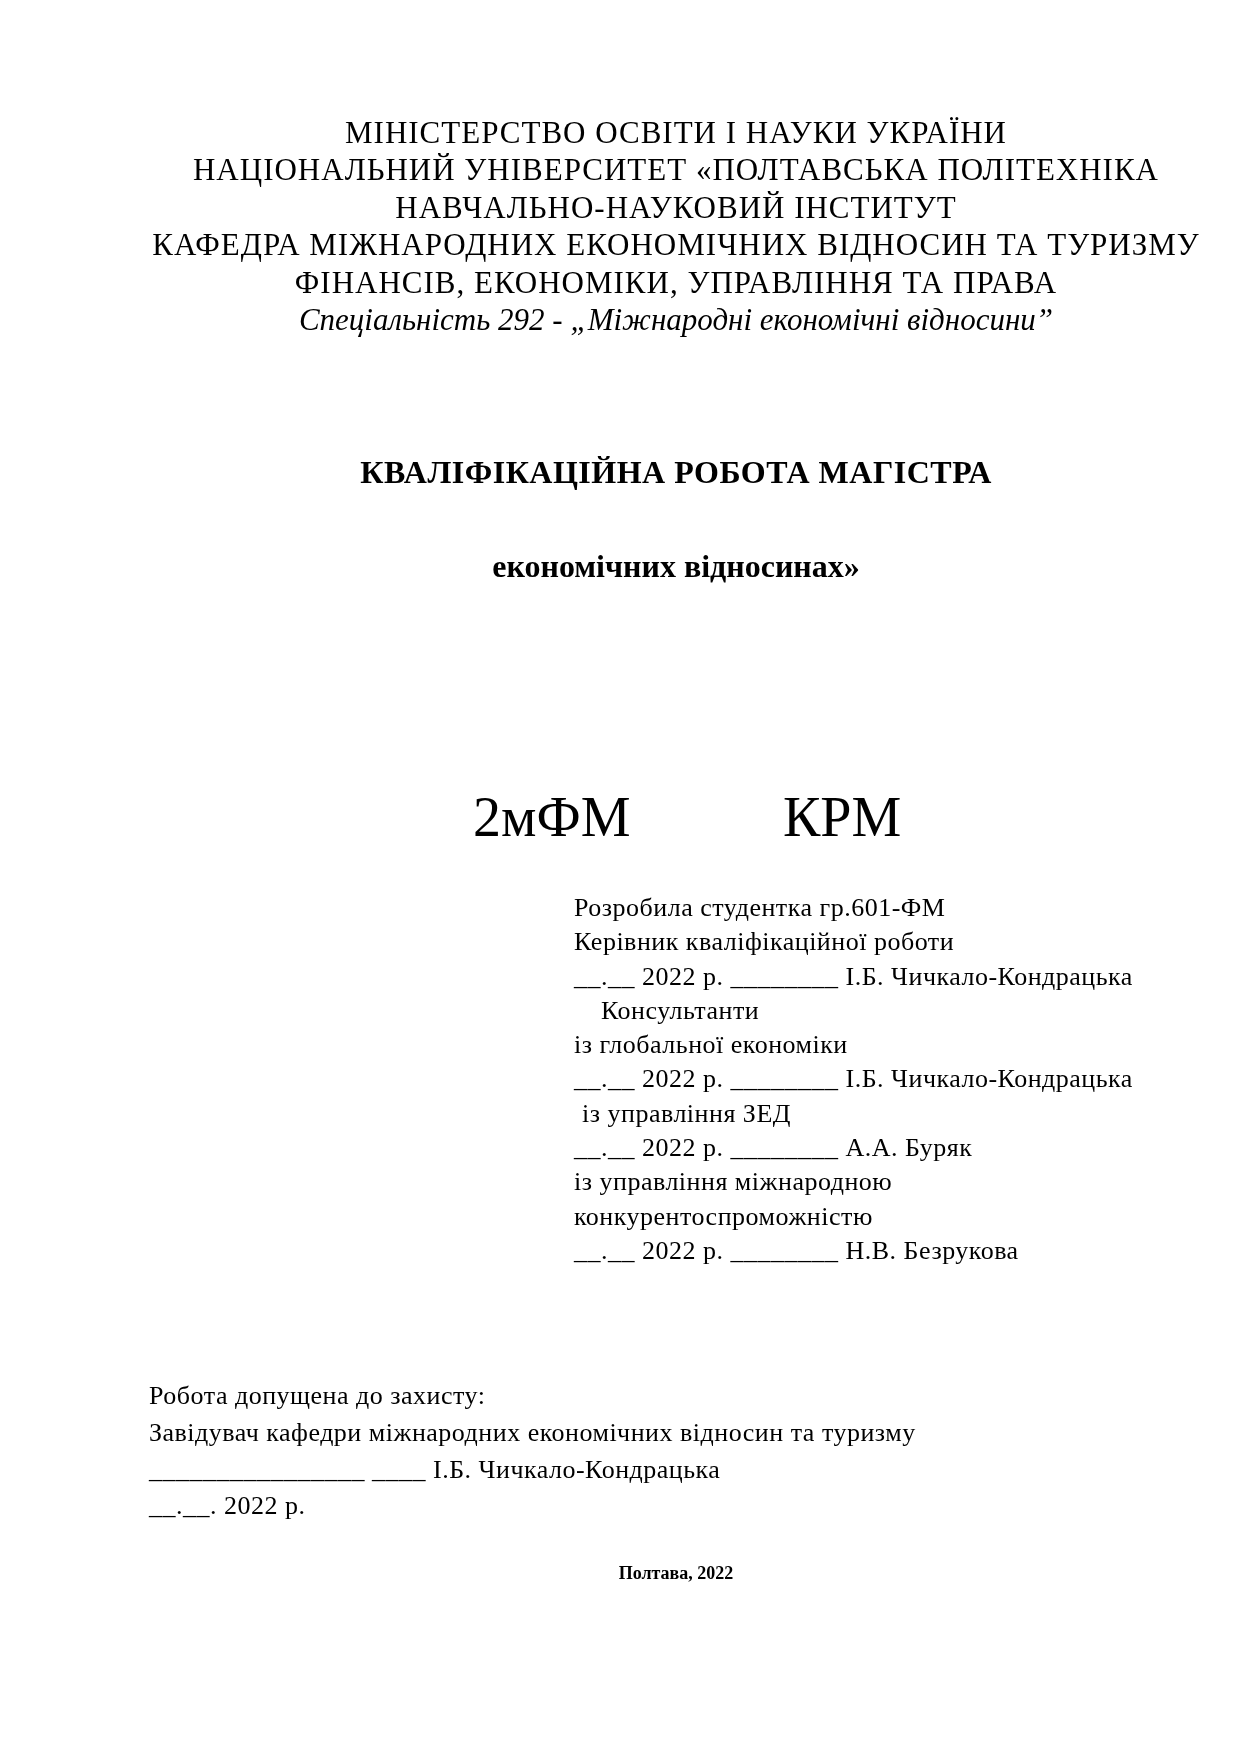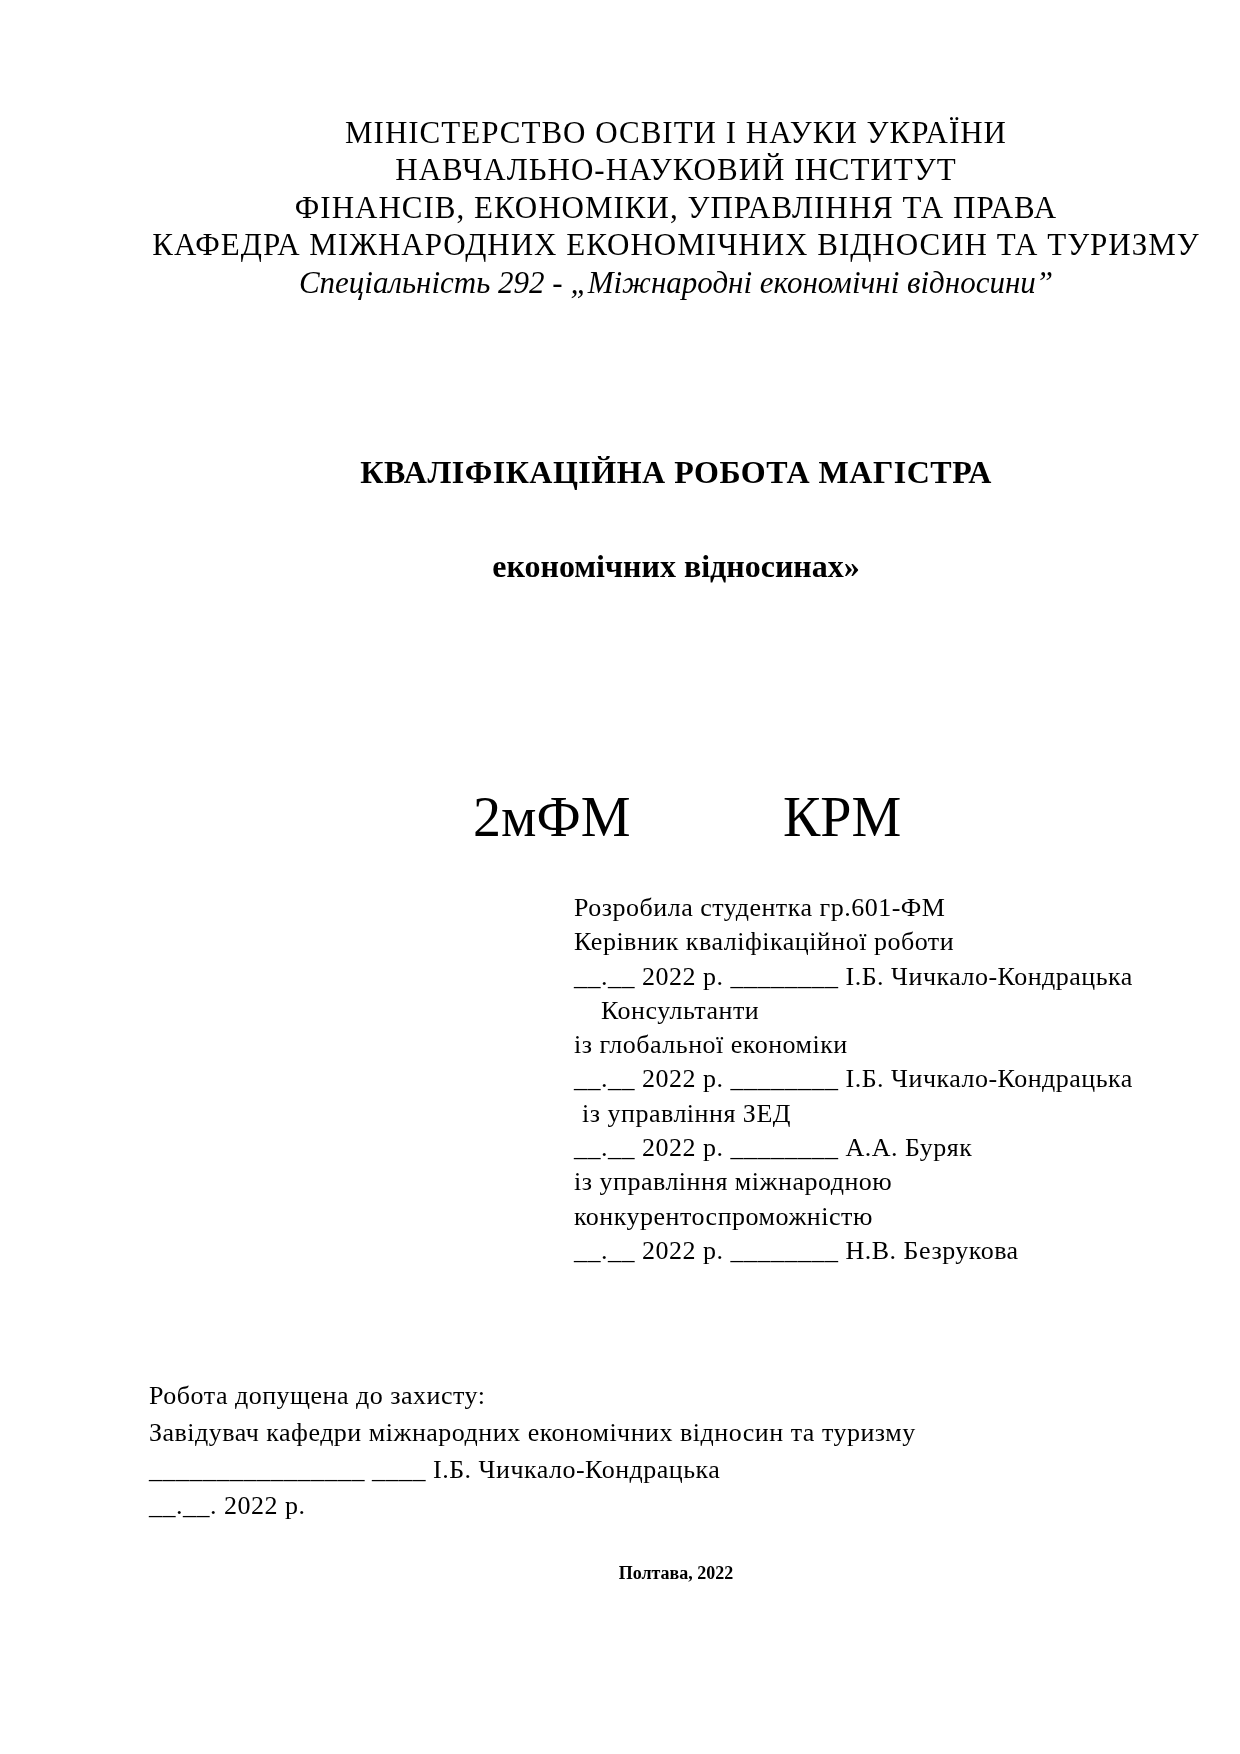--- a/index.html
+++ b/index.html
@@ -82,23 +82,24 @@
     font-weight: bold;
   }
 </style>
 </head>
 <body>
 
 <div class="page">
 
   <div class="centered-block header-block">
     <div>МІНІСТЕРСТВО ОСВІТИ І НАУКИ УКРАЇНИ</div>
+    <div>НАЦІОНАЛЬНИЙ УНІВЕРСИТЕТ «ПОЛТАВСЬКА ПОЛІТЕХНІКА</div>
     <div>НАВЧАЛЬНО-НАУКОВИЙ ІНСТИТУТ</div>
+    <div>КАФЕДРА МІЖНАРОДНИХ ЕКОНОМІЧНИХ ВІДНОСИН ТА ТУРИЗМУ</div>
     <div>ФІНАНСІВ, ЕКОНОМІКИ, УПРАВЛІННЯ ТА ПРАВА</div>
-    <div>КАФЕДРА МІЖНАРОДНИХ ЕКОНОМІЧНИХ ВІДНОСИН ТА ТУРИЗМУ</div>
     <div class="specialty-line">Спеціальність 292 - „Міжнародні економічні відносини”</div>
   </div>
 
   <div class="centered-block work-type">КВАЛІФІКАЦІЙНА РОБОТА МАГІСТРА</div>
 
   <div class="centered-block thesis-title">
     <div>економічних відносинах»</div>
   </div>
 
   <div class="code code-group">2мФМ</div>

